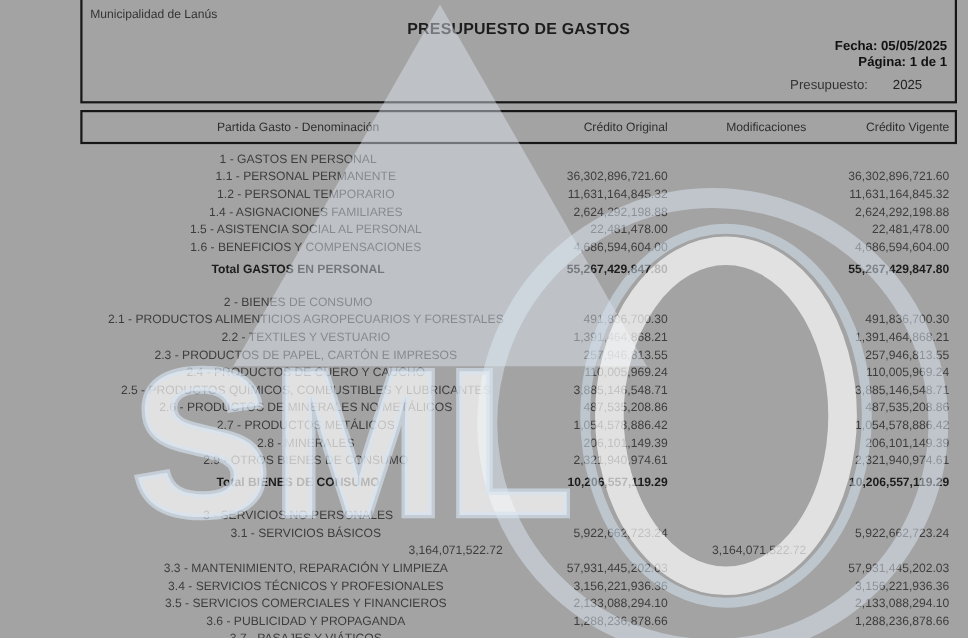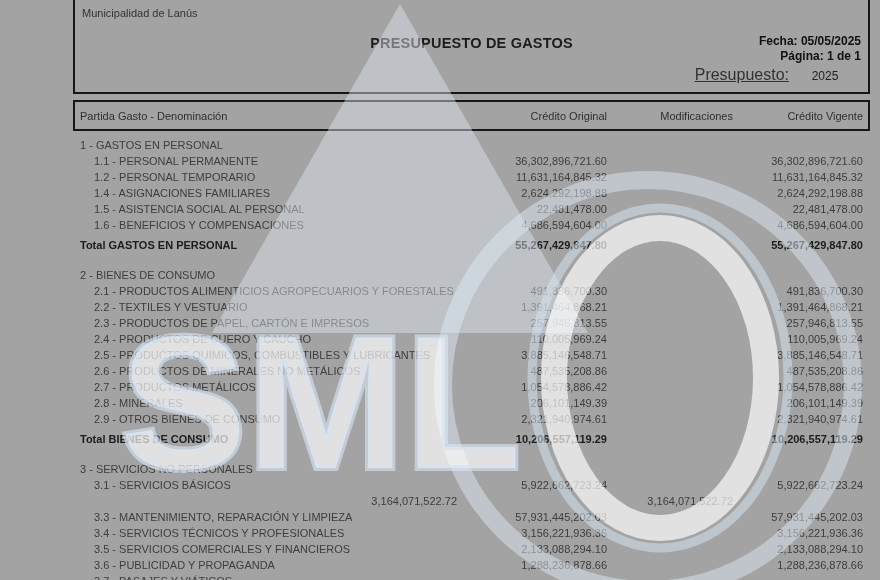--- a/index.html
+++ b/index.html
@@ -11,38 +11,38 @@
     font-family:"Liberation Sans","DejaVu Sans",sans-serif;
     color:#3d3d3d;
   }
   
   .header-box{
     position:absolute;left:73px;top:-3px;width:797px;height:97px;
     border:2px solid #161616;box-sizing:border-box;background:transparent;
   }
   .org-name{position:absolute;top:8px;left:7px;font-size:11px;color:#333;}
   .date-block{position:absolute;top:5px;right:7px;text-align:right;font-size:12px;font-weight:bold;color:#111;line-height:15px;margin-top:30px;}
-  .doc-title{position:absolute;top:36px;left:0;right:0;text-align:center;font-size:14.5px;font-weight:bold;color:#1c1c1c;line-height:16px;letter-spacing:.2px;}
+  .doc-title{position:absolute;top:20px;left:0;right:0;text-align:center;font-size:14.5px;font-weight:bold;color:#1c1c1c;line-height:16px;letter-spacing:.2px;}
   .budget-line{position:absolute;bottom:8px;right:7px;display:flex;align-items:baseline;}
-  .budget-label{font-size:16px;color:#333;text-decoration:underline;}
+  .budget-label{font-size:12px;color:#333;}
   .budget-year{font-size:12px;color:#222;width:72px;text-align:center;}
   
   .table-header-box{
     position:absolute;left:73px;top:100px;width:797px;height:31px;
     border:2px solid #161616;box-sizing:border-box;
     display:grid;grid-template-columns:387px 150px 126px 130px;
     align-items:center;font-size:11px;color:#2e2e2e;
   }
   
   .table-body{position:absolute;left:75px;top:137px;width:793px;}
   .row{
     display:grid;grid-template-columns:387px 150px 126px 130px;
     height:16px;line-height:16px;font-size:11px;
   }
-  .c-name{padding-left:5px;white-space:nowrap;overflow:hidden;}
+  .c-name{padding-left:5px;white-space:nowrap;overflow:hidden;text-align:center;}
   .c-num{text-align:right;padding-right:5px;white-space:nowrap;}
   .row.detail .c-name{padding-left:19px;}
   .row.total{font-weight:bold;color:#1c1c1c;margin-top:4px;}
   .row.sec-header{margin-top:14px;gap:14px;}
   .table-body > .row.sec-header:first-child{margin-top:0;}
   
   .watermark{position:absolute;left:0;top:0;width:880px;height:580px;z-index:5;pointer-events:none;}
 </style>
 </head>
 <body>

